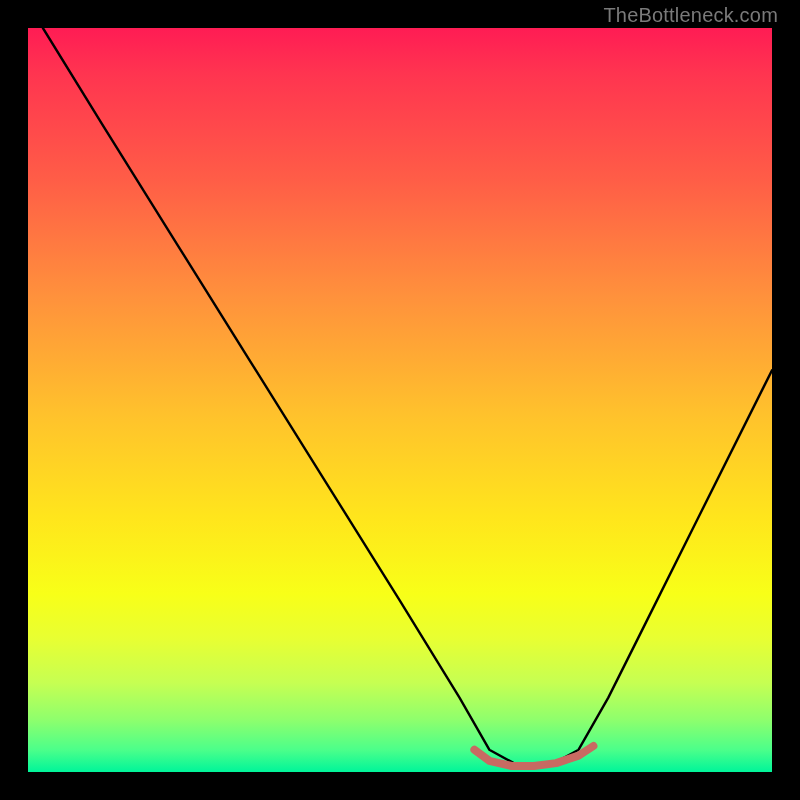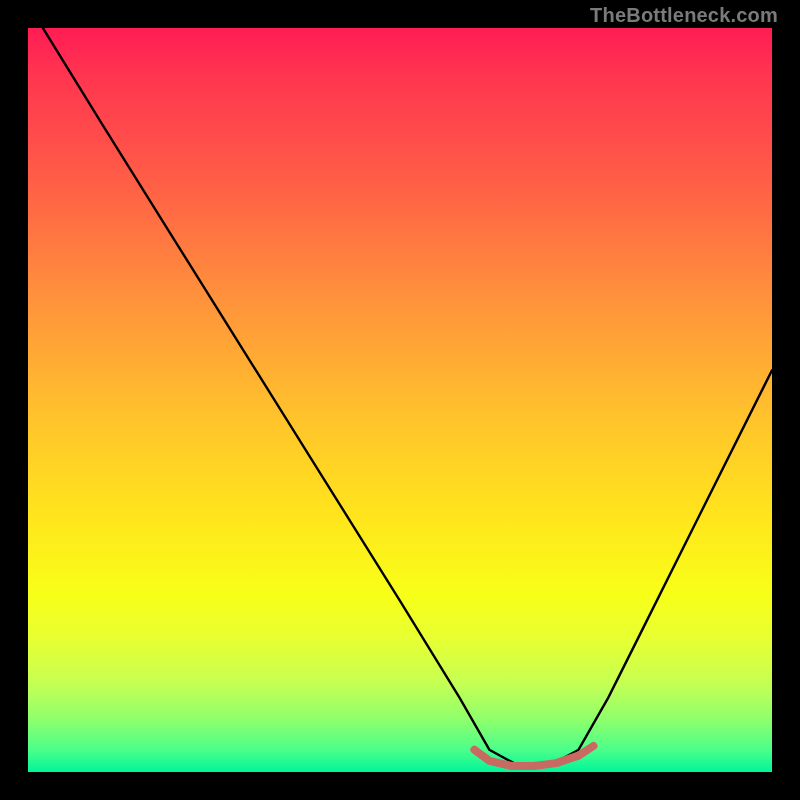--- a/index.html
+++ b/index.html
@@ -40,21 +40,21 @@
       #4cff8a 97%,
       #00f59a 100%
     );
   }
   .watermark {
     position: absolute;
     top: 4px;
     right: 22px;
     color: #7a7a7a;
     font-size: 20px;
-    font-weight: 700;
+    font-weight: 400;
     letter-spacing: 0.2px;
     user-select: none;
   }
   svg.curve {
     position: absolute;
     top: 0;
     left: 0;
     width: 744px;
     height: 744px;
   }

